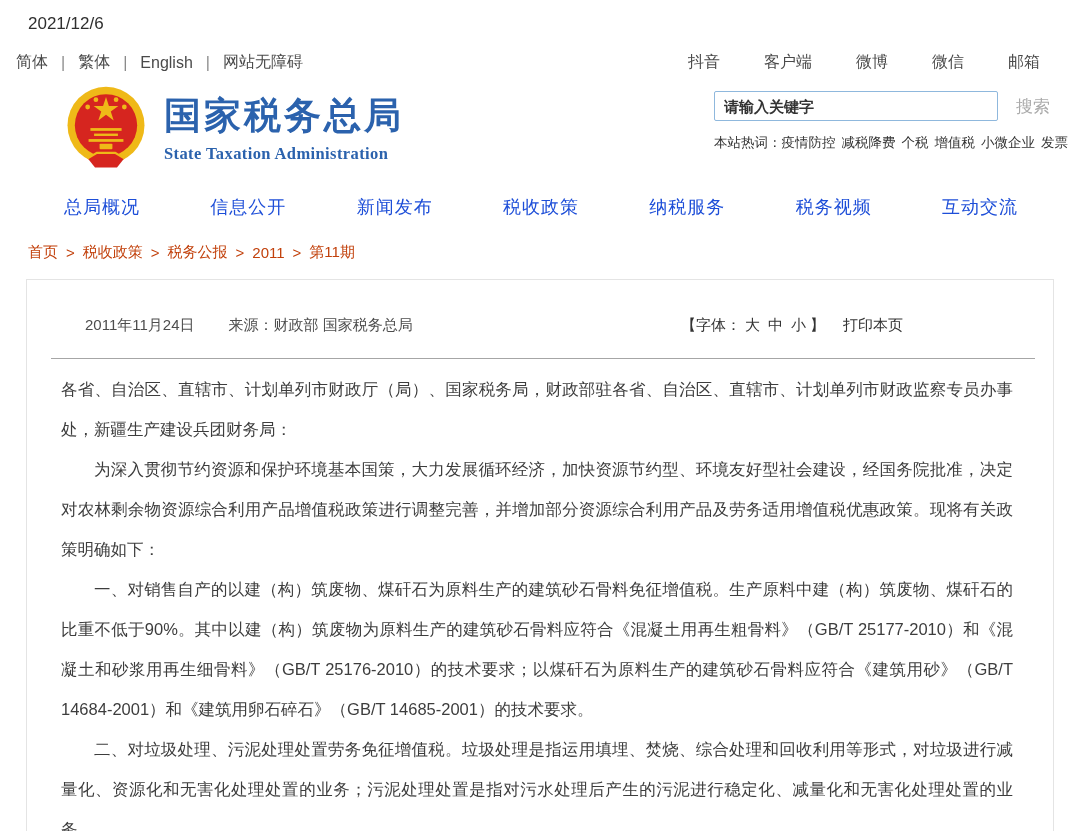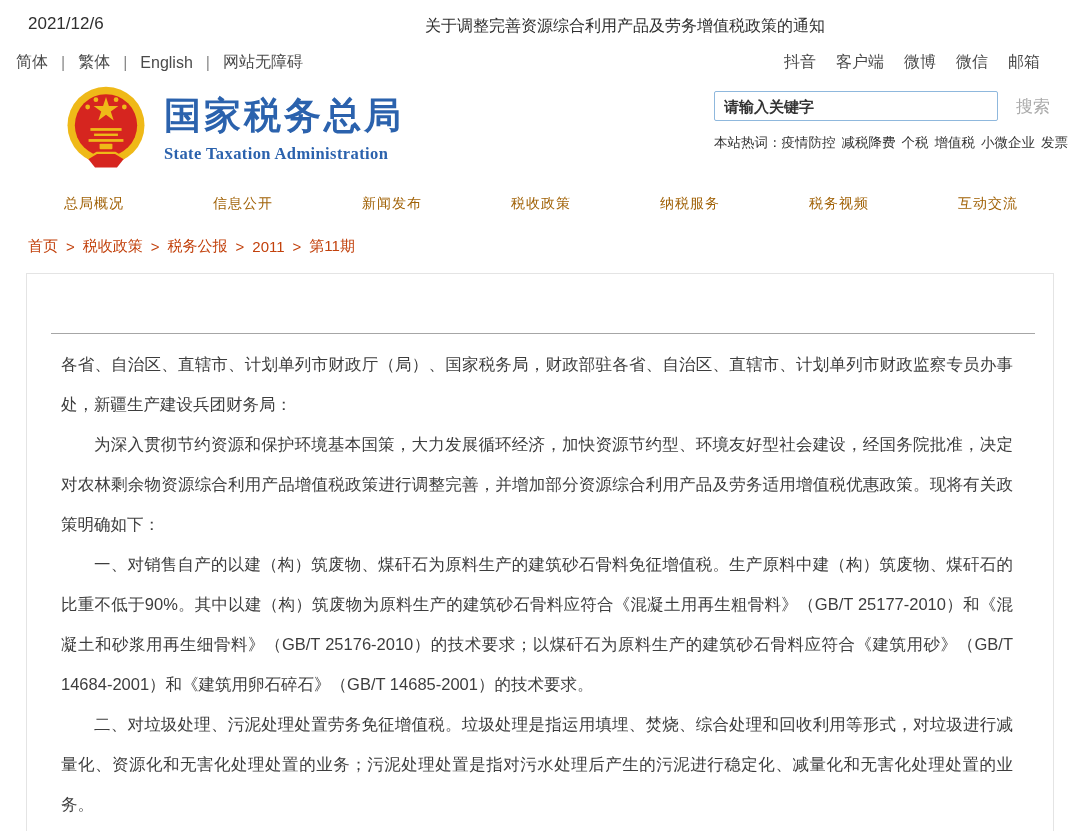--- a/index.html
+++ b/index.html
@@ -12,40 +12,40 @@
   .print-header { position:relative; height:40px; padding-top:22px; }
   .ph-date { position:absolute; left:28px; top:14px; font-size:17px; color:#2f2f2f; }
   .ph-title { position:absolute; left:625px; top:16px; transform:translateX(-50%); white-space:nowrap; font-size:16px; color:#2f2f2f; font-family:"Liberation Serif","DejaVu Serif",serif; }
   
   .utility-bar { display:flex; justify-content:space-between; align-items:center; padding:12px 40px 0 16px; font-size:16px; color:#4a4a4a; }
   .u-left { display:flex; align-items:center; }
   .u-item { display:flex; align-items:center; }
   .u-link { cursor:pointer; }
   .u-sep { margin:0 13px; color:#8a8a8a; }
   .u-item:last-child .u-sep { display:none; }
-  .u-right { display:flex; gap:20px;text-align:center; }
+  .u-right { display:flex; gap:44px;text-align:center; }
   .u-right span { cursor:pointer; }
   
   .masthead { position:relative; padding:12px 30px 0 62px; height:100px; }
   .logo-group { display:flex; align-items:center; }
   .emblem { width:88px; height:88px; flex:0 0 auto; }
   .logo-text { margin-left:14px; }
   .site-name { font-size:37px; font-weight:bold; color:#2b62ad; letter-spacing:3px; line-height:44px; }
   .site-name-en { font-size:16.5px; font-weight:bold; color:#2b62ad; font-family:"Liberation Serif","DejaVu Serif",serif; letter-spacing:0.4px; margin-top:6px; }
   .search-area { position:absolute; right:30px; top:18px; width:336px; }
   .search-row { display:flex; align-items:center; }
   .search-input { width:284px; height:30px; border:1px solid #8fb8dd; border-radius:2px; padding:0 9px; font-size:15px; font-weight:bold; color:#333; outline:none; }
   .search-input::placeholder { color:#333; opacity:1; }
   .search-btn { margin-left:auto; background:none; border:none; font-size:17px; color:#aaa; cursor:pointer; font-family:inherit; }
   .hot-words { margin-top:13px; font-size:13.5px; color:#333; white-space:nowrap; }
   .hot-words .hw-label { color:#333; }
   .hot-word { margin-right:6px; cursor:pointer; }
   
   .nav { display:flex; justify-content:space-between; padding:22px 62px 12px 64px; }
-  .nav-item { font-size:14px; color:#a16207; cursor:pointer; letter-spacing:1px; }
+  .nav-item { font-size:18px; color:#1d4ed8; cursor:pointer; letter-spacing:1px; }
   
   .breadcrumb { padding:12px 28px 10px; font-size:15px; color:#c2410c; display:flex; align-items:center; }
   .crumb-item { display:flex; align-items:center; }
   .crumb-link { cursor:pointer; }
   .crumb-sep { margin:0 8px; }
   .crumb-item:last-child .crumb-sep { display:none; }
   
   .article-box { margin:7px 26px 0; border:1px solid #e4e4e4; background:#fff; height:700px; padding:36px 0 0; }
   .article-meta { display:flex; justify-content:space-between; align-items:center; padding:0 150px 0 58px; font-size:15px; color:#4d4d4d; }
   .meta-left { display:flex; align-items:center; }
@@ -57,21 +57,20 @@
   
   .article-body { padding:10px 40px 0 34px; font-size:16.5px; color:#3d3d3d; }
   .article-body p { line-height:40px; text-align:justify; }
   .article-body p.indent { text-indent:2em; }
 </style>
 </head>
 <body>
 
 <div class="print-header">
   <span class="ph-date">2021/12/6</span>
-  <span class="ph-title">关于调整完善资源综合利用产品及劳务增值税政策的通知</span>
 </div>
 
 <div class="utility-bar">
   <div class="u-left">
 
       <span class="u-item">
         <span class="u-link">简体</span>
         <span class="u-sep">|</span>
       </span>
 
@@ -176,20 +175,32 @@
       <span class="crumb-sep">&gt;</span>
     </span>
 
     <span class="crumb-item">
       <span class="crumb-link">第11期</span>
 
     </span>
   </div>
 
 <div class="article-box">
+  <div class="article-meta">
+    <div class="meta-left">
+      <span class="meta-date">2011年11月24日</span>
+      <span class="meta-source">来源：财政部 国家税务总局</span>
+    </div>
+    <div class="meta-right">
+      <span>【字体：</span>
+      <span><button class="font-size-btn">大</button><button class="font-size-btn">中</button><button class="font-size-btn">小</button></span>
+      <span>】</span>
+      <span class="print-page">打印本页</span>
+    </div>
+  </div>
   <div class="meta-divider"></div>
   <div class="article-body">
 
       <p>各省、自治区、直辖市、计划单列市财政厅（局）、国家税务局，财政部驻各省、自治区、直辖市、计划单列市财政监察专员办事处，新疆生产建设兵团财务局：</p>
 
       <p class="indent">为深入贯彻节约资源和保护环境基本国策，大力发展循环经济，加快资源节约型、环境友好型社会建设，经国务院批准，决定对农林剩余物资源综合利用产品增值税政策进行调整完善，并增加部分资源综合利用产品及劳务适用增值税优惠政策。现将有关政策明确如下：</p>
 
       <p class="indent">一、对销售自产的以建（构）筑废物、煤矸石为原料生产的建筑砂石骨料免征增值税。生产原料中建（构）筑废物、煤矸石的比重不低于90%。其中以建（构）筑废物为原料生产的建筑砂石骨料应符合《混凝土用再生粗骨料》（GB/T 25177-2010）和《混凝土和砂浆用再生细骨料》（GB/T 25176-2010）的技术要求；以煤矸石为原料生产的建筑砂石骨料应符合《建筑用砂》（GB/T 14684-2001）和《建筑用卵石碎石》（GB/T 14685-2001）的技术要求。</p>
 
       <p class="indent">二、对垃圾处理、污泥处理处置劳务免征增值税。垃圾处理是指运用填埋、焚烧、综合处理和回收利用等形式，对垃圾进行减量化、资源化和无害化处理处置的业务；污泥处理处置是指对污水处理后产生的污泥进行稳定化、减量化和无害化处理处置的业务。</p>

